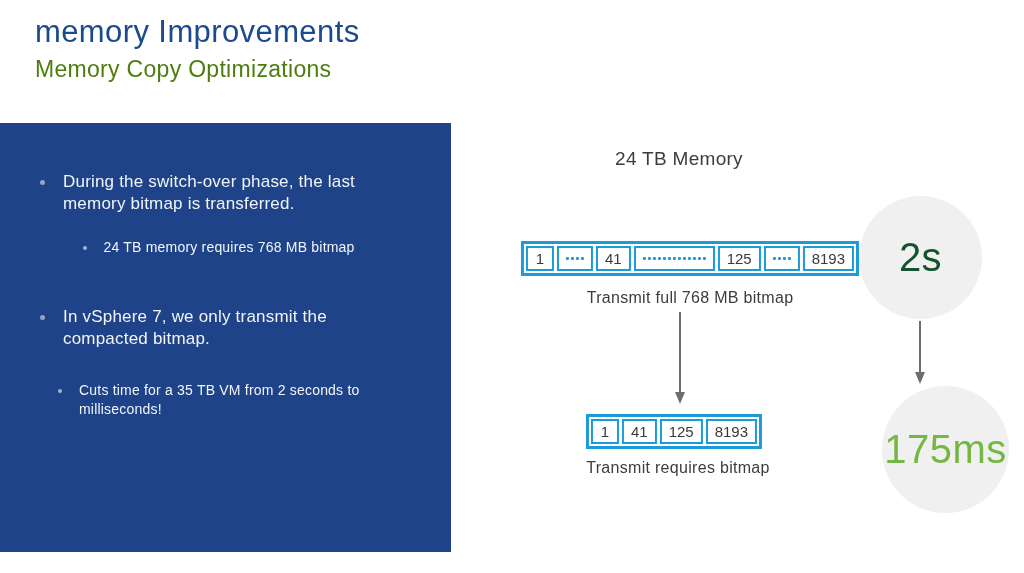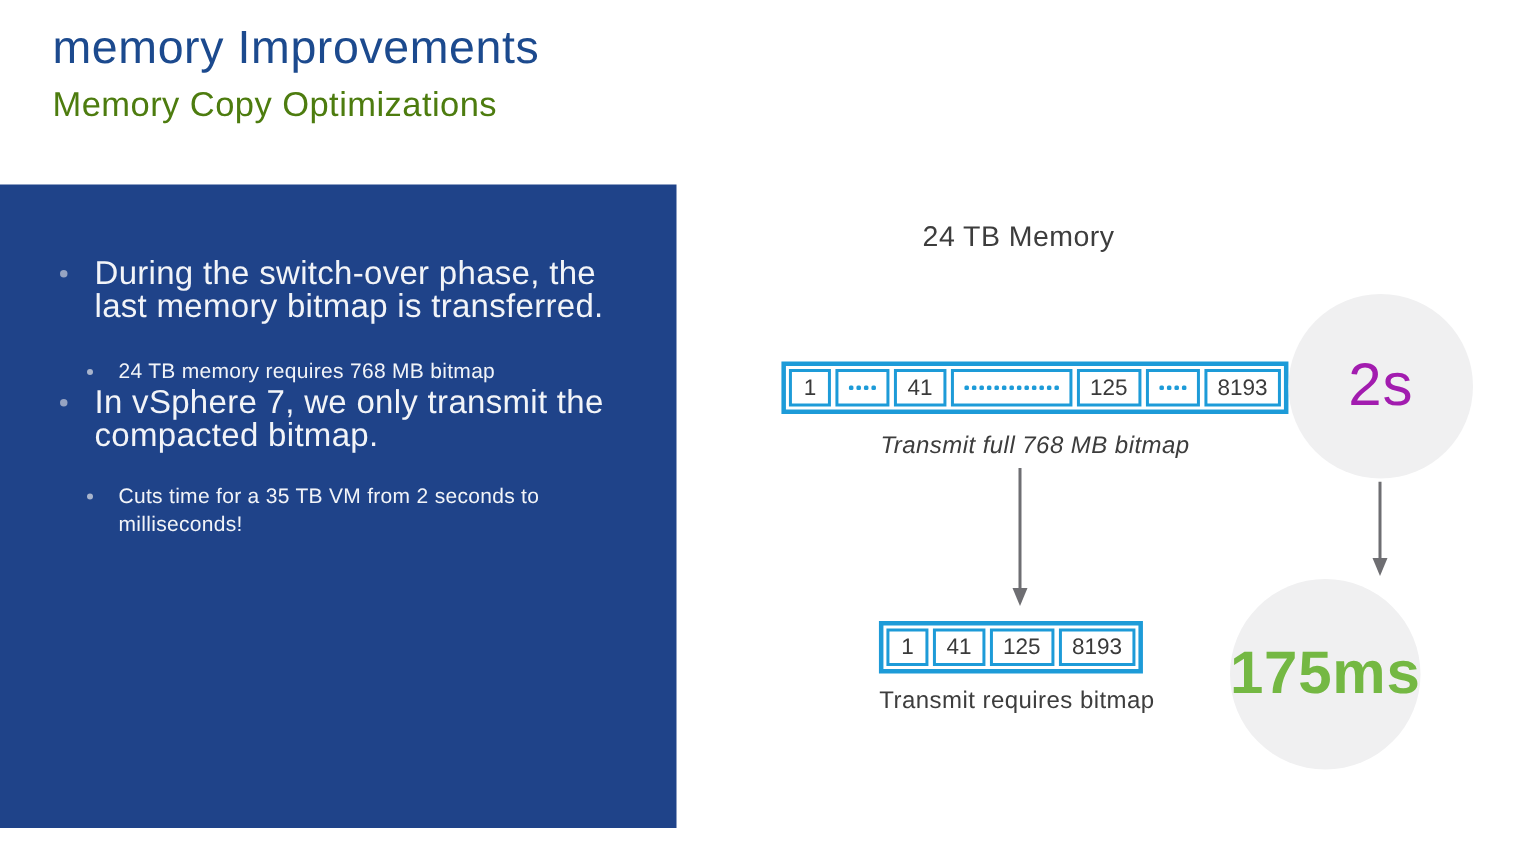--- a/index.html
+++ b/index.html
@@ -23,30 +23,30 @@
     background:#1f4389;box-sizing:border-box;
     padding:48px 18px 0 36px;color:#f2f4f8;
   }
   .bullet{display:flex;align-items:flex-start;}
   .bullet .dot{
     flex:0 0 auto;width:5px;height:5px;border-radius:50%;
     background:#96a4c2;margin:9px 0 0 4px;
   }
   .bullet.lvl1{margin-bottom:23px;}
   .bullet.lvl1 .text{
-    margin-left:18px;width:345px;font-size:22px;line-height:22px;letter-spacing:.2px;
+    margin-left:18px;width:345px;font-size:17px;line-height:22px;letter-spacing:.2px;
   }
   .bullet.lvl2{margin-left:18px;}
   .bullet.lvl2 .dot{width:4px;height:4px;margin-top:8px;background:#a8b4cc;}
   .bullet.lvl2 .text{
     margin-left:17px;width:305px;font-size:14px;line-height:19px;letter-spacing:.2px;
   }
   .bullet.b2{margin-bottom:25px;}
-  .bullet.b3{}
-  .bullet.b4{margin-bottom:20px;}
+  .bullet.b3{margin-bottom:49px;justify-content:center;}
+  .bullet.b4{margin-bottom:31px;}
   
   .example-heading{
     position:absolute;left:679px;top:147px;transform:translateX(-50%);
     text-align:center;font-size:19px;line-height:24px;color:#3d3d3d;letter-spacing:.3px;
     white-space:nowrap;
   }
   .bitmap{
     position:absolute;display:flex;gap:3px;
     border:3px solid #1d9bd8;background:#ffffff;padding:2px;
     transform:translateX(-50%);
@@ -60,35 +60,35 @@
   .dotsq{
     display:inline-block;width:3px;height:3px;border-radius:1px;
     background:#1d9bd8;margin:0 1px;
   }
   #full-bitmap{left:690px;top:241px;}
   #compact-bitmap{left:674px;top:414px;}
   .bitmap-label{
     position:absolute;transform:translateX(-50%);
     font-size:16px;color:#3d3d3d;letter-spacing:.3px;white-space:nowrap;
   }
-  #full-label{left:690px;top:289px;font-style:italic;}
+  #full-label{left:690px;top:289px;}
   #compact-label{left:678px;top:459px;}
   
   .down-arrow{position:absolute;transform:translateX(-50%);}
   #arrow-bitmaps{left:680px;top:312px;}
   #arrow-circles{left:920px;top:321px;}
   
   .time-circle{
     position:absolute;border-radius:50%;background:#f0f0f1;
     display:flex;align-items:center;justify-content:center;
   }
   #circle-before{left:859px;top:196px;width:123px;height:123px;}
-  #circle-after{left:820px;top:386px;width:127px;height:127px;font-weight:bold;}
+  #circle-after{left:882px;top:386px;width:127px;height:127px;}
   .time-value{font-size:40px;letter-spacing:.5px;}
-  #circle-before .time-value{color:#a21caf;}
+  #circle-before .time-value{color:#14532d;}
   #circle-after .time-value{color:#74b843;}
 </style>
 </head>
 <body>
 
 <div class="slide-title">memory Improvements</div>
 <div class="slide-subtitle">Memory Copy Optimizations</div>
 
 <div class="panel" id="panel">
     <div class="bullet lvl1 b1">

